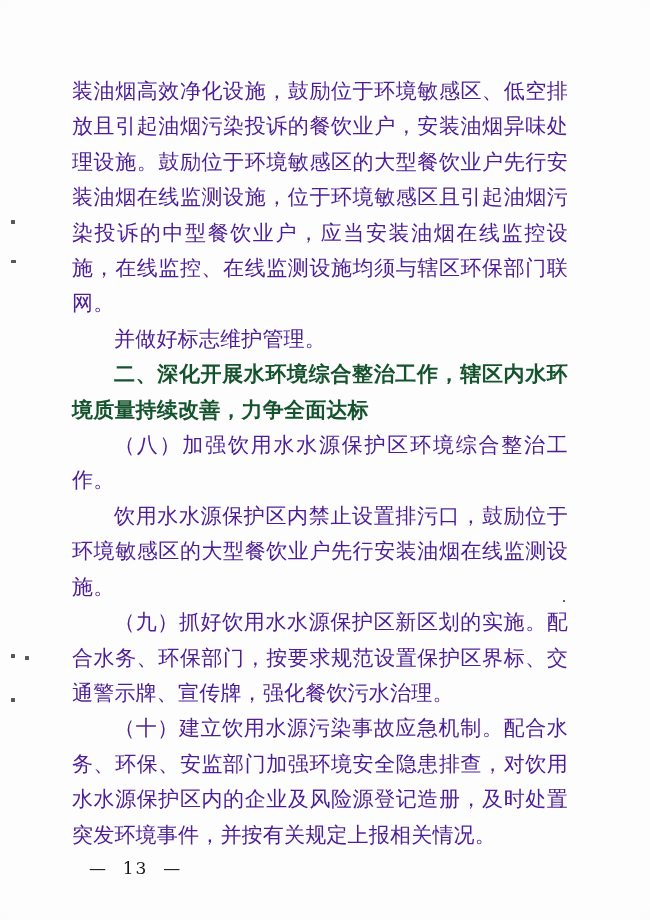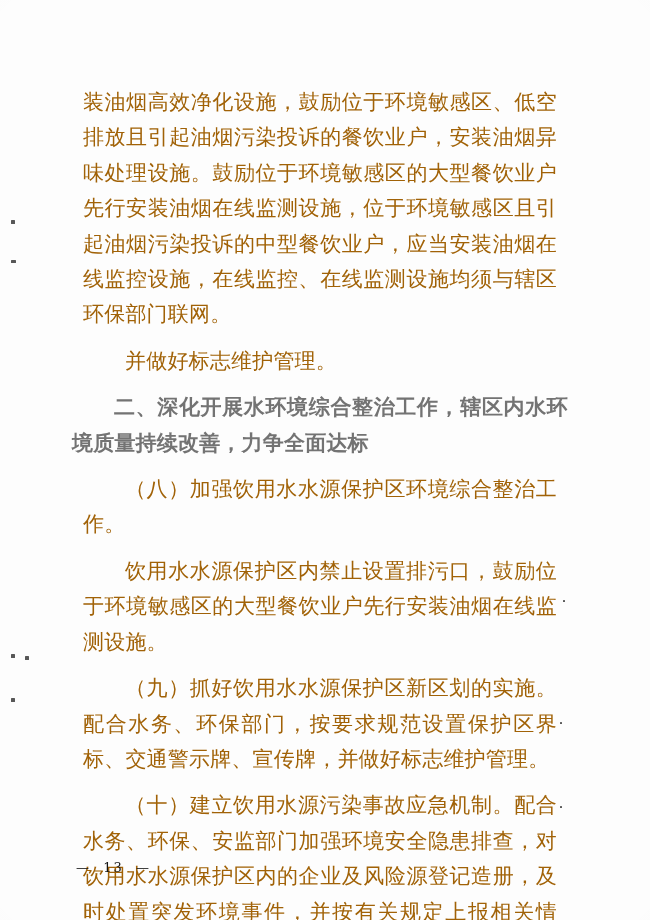--- a/index.html
+++ b/index.html
@@ -26,52 +26,52 @@
   }
 
   .text-column {
     position: absolute;
     left: 72px;
     top: 74px;
     width: 496px;
   }
 
   p.para {
-    margin: 11px;
+    margin: 0;
     font-size: 21px;
     line-height: 35.4px;
-    color: #a16207;
+    color: #4c1d95;
     text-align: justify;
     text-justify: inter-ideograph;
     letter-spacing: 0.2px;
     text-indent: 0;
     font-family: "DejaVu Serif", "Liberation Serif", serif;
     -webkit-font-smoothing: none;
   }
   p.indent {
     text-indent: 42px;
   }
   p.heading {
     margin: 0;
     font-size: 21px;
     line-height: 35.4px;
-    color: #737373;
+    color: #14532d;
     font-weight: bold;
     text-indent: 42px;
     text-align: justify;
     text-justify: inter-ideograph;
     letter-spacing: 0.2px;
     font-family: "DejaVu Sans", "Liberation Sans", sans-serif;
   }
 
   .footer {
     position: absolute;
-    left: 76px;
+    left: 89px;
     top: 856px;
-    font-size: 13px;
+    font-size: 17px;
     line-height: 24px;
     color: #161616;
     font-family: "DejaVu Serif", "Liberation Serif", serif;
     letter-spacing: 2px;
     white-space: pre;
   }
 
   
   .speck {
     position: absolute;
@@ -94,21 +94,21 @@
 
     <p class="para indent">并做好标志维护管理。</p>
 
 
     <p class="heading">二、深化开展水环境综合整治工作，辖区内水环境质量持续改善，力争全面达标</p>
 
     <p class="para indent">（八）加强饮用水水源保护区环境综合整治工作。</p>
 
     <p class="para indent">饮用水水源保护区内禁止设置排污口，鼓励位于环境敏感区的大型餐饮业户先行安装油烟在线监测设施。</p>
 
-    <p class="para indent">（九）抓好饮用水水源保护区新区划的实施。配合水务、环保部门，按要求规范设置保护区界标、交通警示牌、宣传牌，并做好标志维护管理。</p>
+    <p class="para indent">（九）抓好饮用水水源保护区新区划的实施。配合水务、环保部门，按要求规范设置保护区界标、交通警示牌、宣传牌，强化餐饮污水治理。</p>
 
     <p class="para indent">（十）建立饮用水源污染事故应急机制。配合水务、环保、安监部门加强环境安全隐患排查，对饮用水水源保护区内的企业及风险源登记造册，及时处置突发环境事件，并按有关规定上报相关情况。</p>
 
   </div>
 
   <div class="footer">—  13  —</div>
 
   <div id="speckle-layer">
       <div class="speck" style="left: 11px; top: 220px; width: 4px; height: 4px; background: rgb(58, 58, 58);"></div>
       <div class="speck" style="left: 11px; top: 260px; width: 5px; height: 3px; background: rgb(58, 58, 58);"></div>

